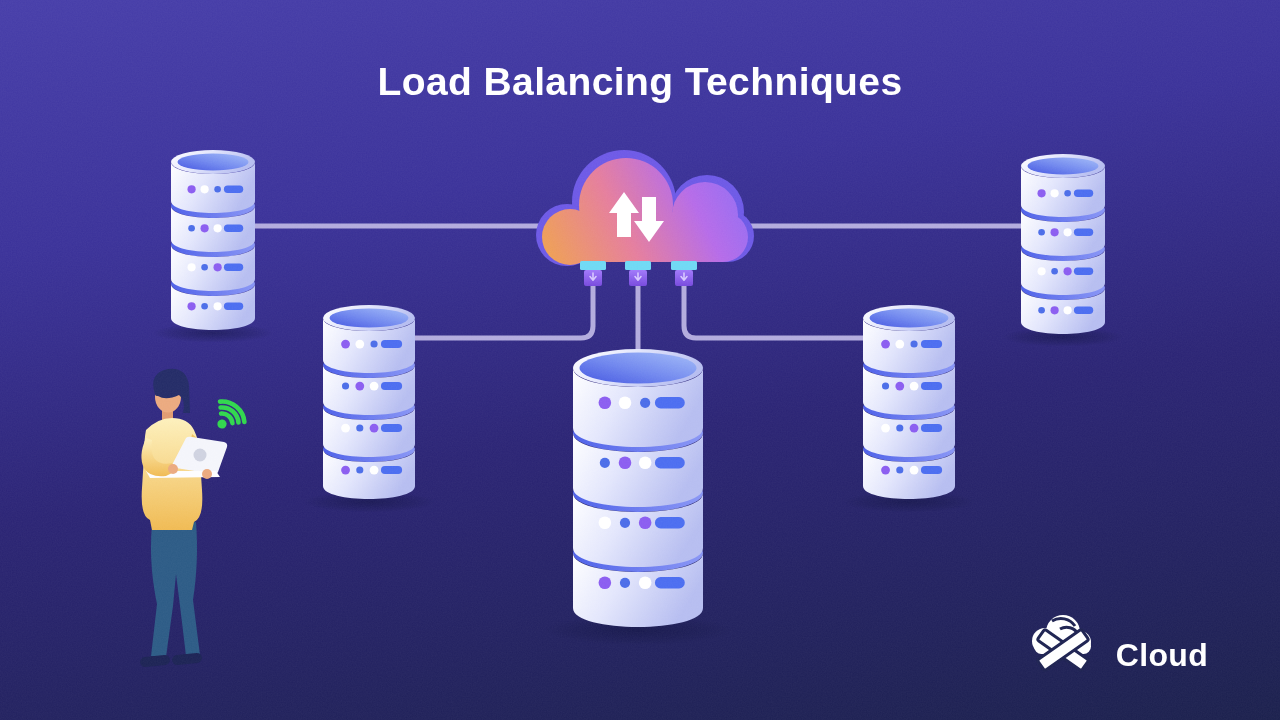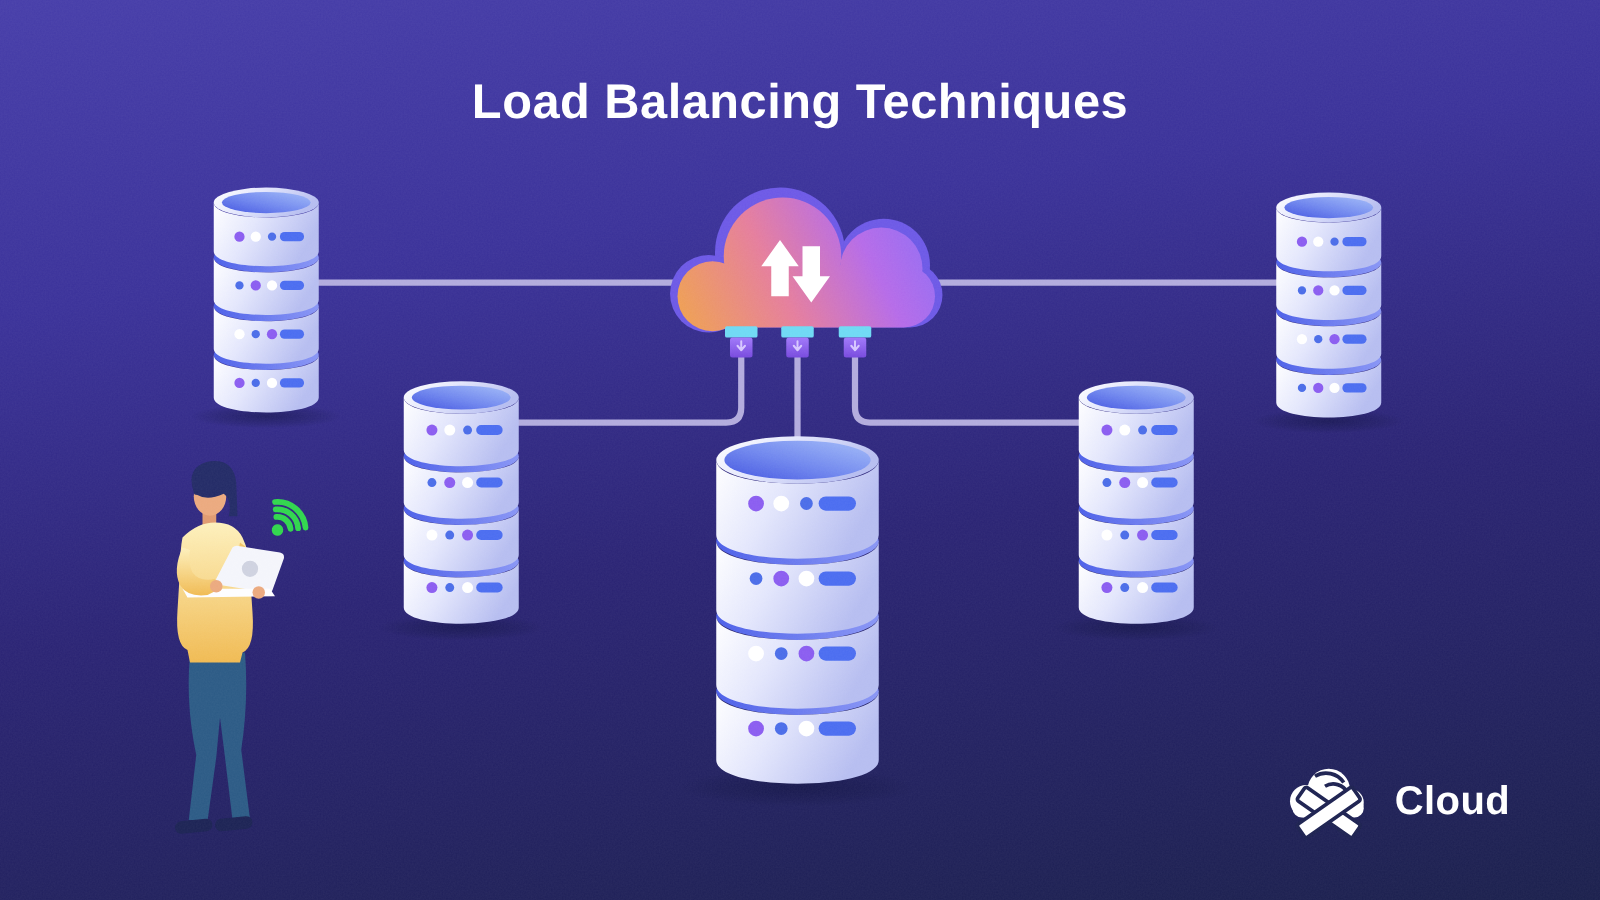--- a/index.html
+++ b/index.html
@@ -9,21 +9,21 @@
     font-family:"Liberation Sans",sans-serif;
   }
   .scene svg{display:block;}
   h1.title{
     position:absolute;top:60px;left:0;width:100%;margin:0;
     text-align:center;color:#ffffff;font-size:39px;font-weight:700;letter-spacing:.4px;
   }
   #scene-svg{position:absolute;top:0;left:0;}
   .brand{
     position:absolute;top:606px;right:72px;height:68px;
-    display:flex;align-items:center;gap:16px;
+    display:flex;align-items:flex-end;gap:16px;
   }
   .brand-text{color:#ffffff;font-size:32px;font-weight:700;letter-spacing:.3px;}
   .noise{position:absolute;inset:0;pointer-events:none;}
 </style>
 </head>
 <body>
 
 <div class="scene">
 
   <h1 class="title">Load Balancing Techniques</h1>

